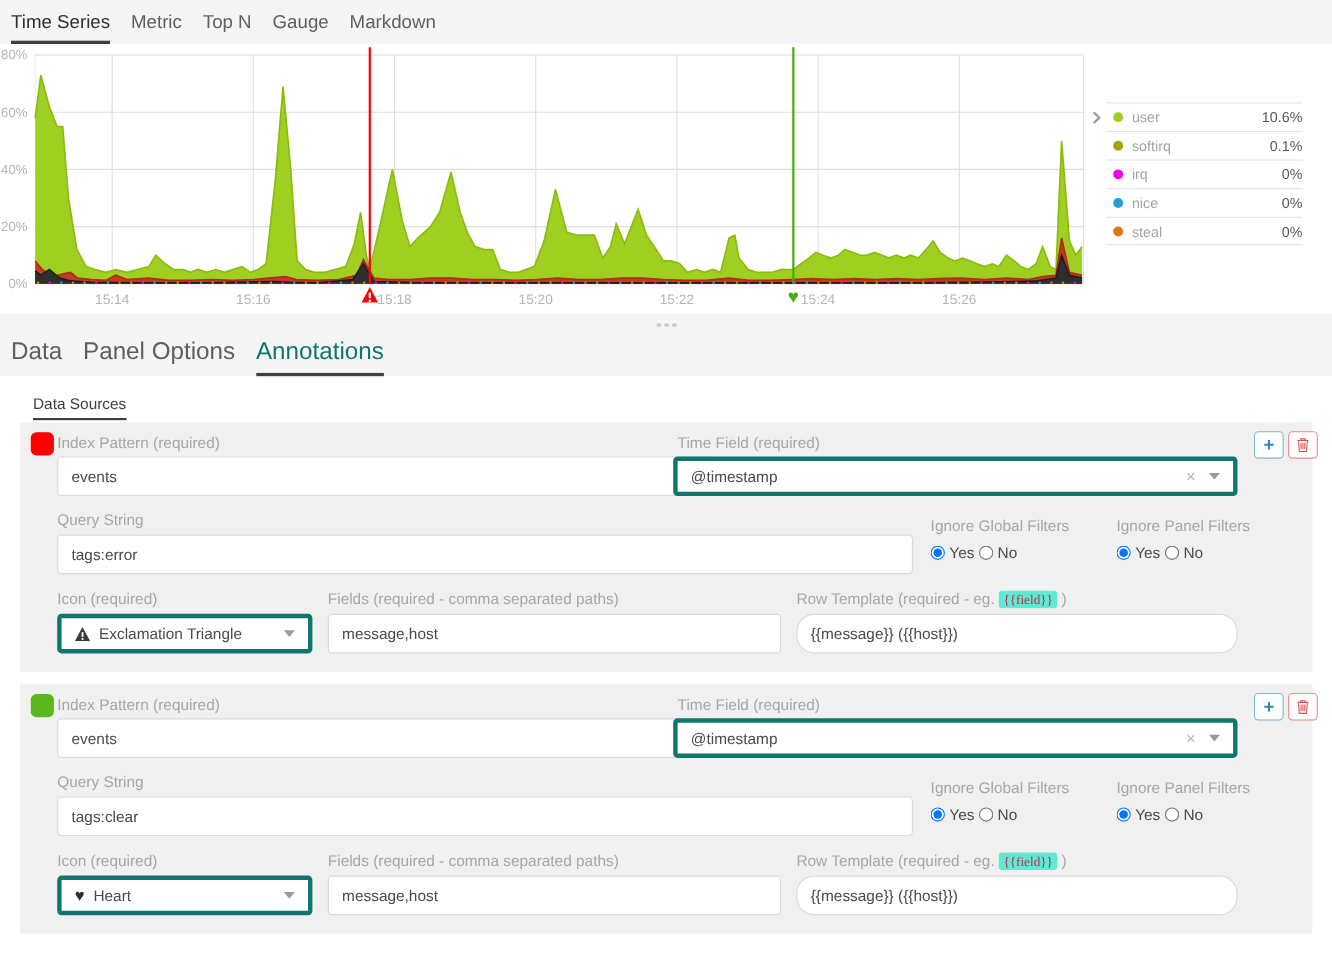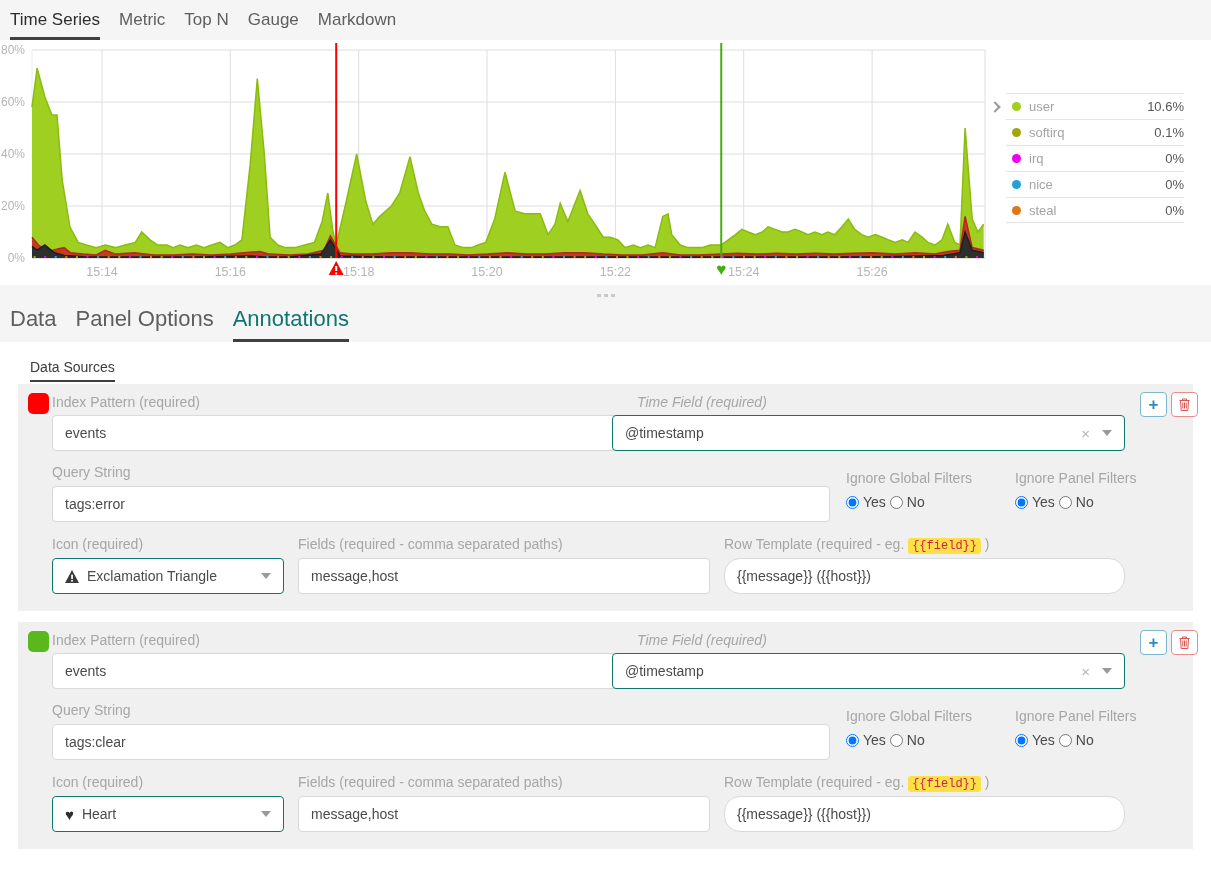--- a/index.html
+++ b/index.html
@@ -49,43 +49,43 @@
 
   
   .card { position:relative; height:227px; margin:0 18px 11px; background:#f0f0f0; }
   .swatch { position:absolute; left:10px; top:9px; width:21px; height:21px; border-radius:5px; cursor:pointer; }
   .lbl { position:absolute; font-size:14px; color:#a6a6a6; white-space:nowrap; }
   .inp {
     position:absolute; height:36px; border:1px solid #d9d9d9; border-radius:4px; background:#fff;
     font:14px "Liberation Sans", sans-serif; color:#4a4a4a; padding:0 12px; outline:none;
   }
   .select {
-    position:absolute; height:36px; border:1px solid #0f766e; border-radius:4px; background:#fff;
+    position:absolute; height:36px; border:4px solid #0f766e; border-radius:4px; background:#fff;
     display:flex; align-items:center; padding:0 12px; font-size:14px; color:#4a4a4a; cursor:pointer;
   }
   .select .glyph { margin-right:8px; display:inline-flex; align-items:center; }
   .caret { width:0; height:0; border-left:5px solid transparent; border-right:5px solid transparent; border-top:6px solid #9a9a9a; margin-left:auto; flex:none; }
   .clear-x { margin-left:auto; margin-right:12px; color:#b5b5b5; font-size:15px; line-height:1; }
   .clear-x + .caret { margin-left:0; }
   .radio-group { position:absolute; display:flex; gap:4px; font-size:14px; color:#4a4a4a; }
   .radio-group label { display:flex; align-items:center; gap:4px; cursor:pointer; }
   .radio-group input { margin:0; }
   .btn {
     position:absolute; top:8px; width:27px; height:25px; border-radius:4px; background:#fff;
     display:flex; align-items:center; justify-content:center; cursor:pointer; padding:0;
   }
   .btn.add { left:1122px; border:1px solid #7db6d0; color:#2d8bb7; font-size:17px; font-weight:bold; line-height:1; }
   .btn.del { left:1153px; border:1px solid #e88b8b; color:#d9534f; }
   .code {
-    font-family:Liberation Mono, monospace; font-size:12px; color:#c7254e;
-    background:#fde047; padding:1px 4px; border-radius:3px;
+    font-family:Liberation Serif, serif; font-size:12px; color:#c7254e;
+    background:#5eead4; padding:1px 4px; border-radius:3px;
   }
   
   .p-lbl-index { left:34px; top:10px; }   .p-inp-index { left:34px; top:31px; width:595px; }
-  .p-lbl-time  { left:619px; top:10px;font-style:italic; }  .p-sel-time  { left:594px; top:31px; width:513px; }
+  .p-lbl-time  { left:598px; top:10px; }  .p-sel-time  { left:594px; top:31px; width:513px; }
   .p-lbl-query { left:34px; top:80px; }   .p-inp-query { left:34px; top:102px; width:778px; }
   .p-lbl-ig { left:828px; top:86px; }     .p-rad-ig { left:828px; top:110px; }
   .p-lbl-ip { left:997px; top:86px; }     .p-rad-ip { left:997px; top:110px; }
   .p-lbl-icon { left:34px; top:152px; }   .p-sel-icon { left:34px; top:174px; width:232px; }
   .p-lbl-fields { left:280px; top:152px; }.p-inp-fields { left:280px; top:174px; width:412px; }
   .p-lbl-rowtpl { left:706px; top:152px; }.p-inp-rowtpl { left:706px; top:174px; width:401px;border-radius:16px; }
 </style>
 </head>
 <body>
 

